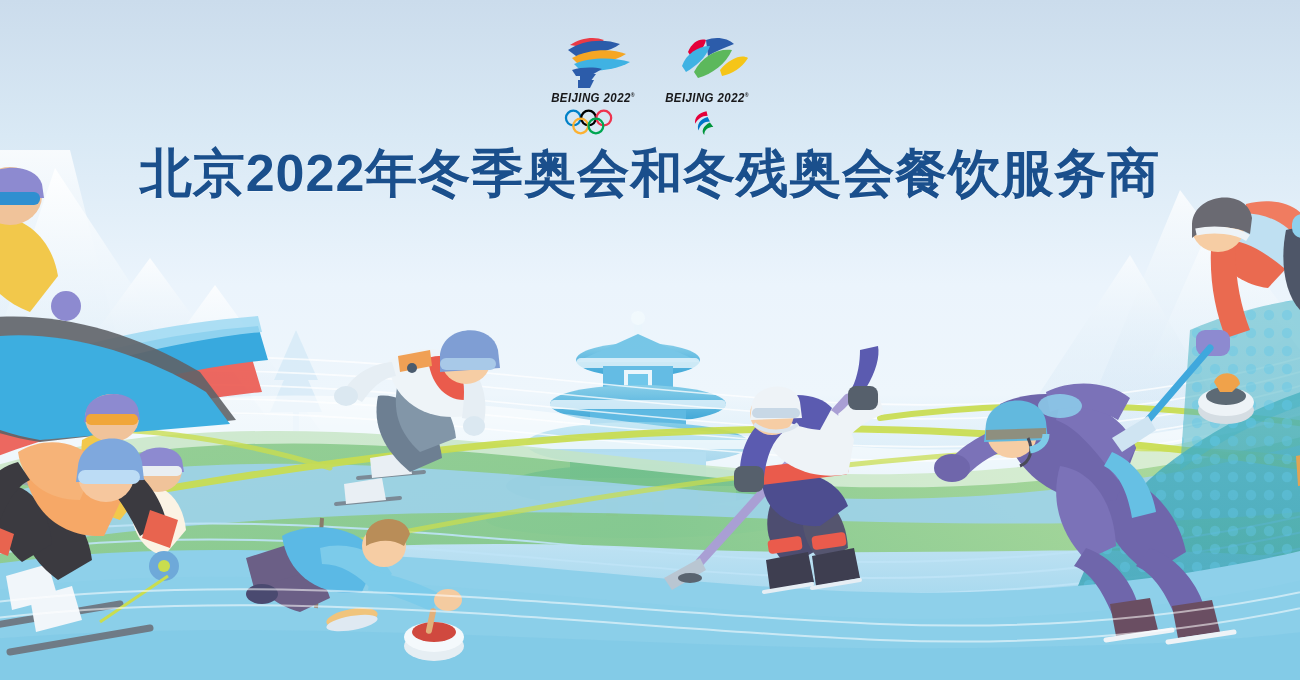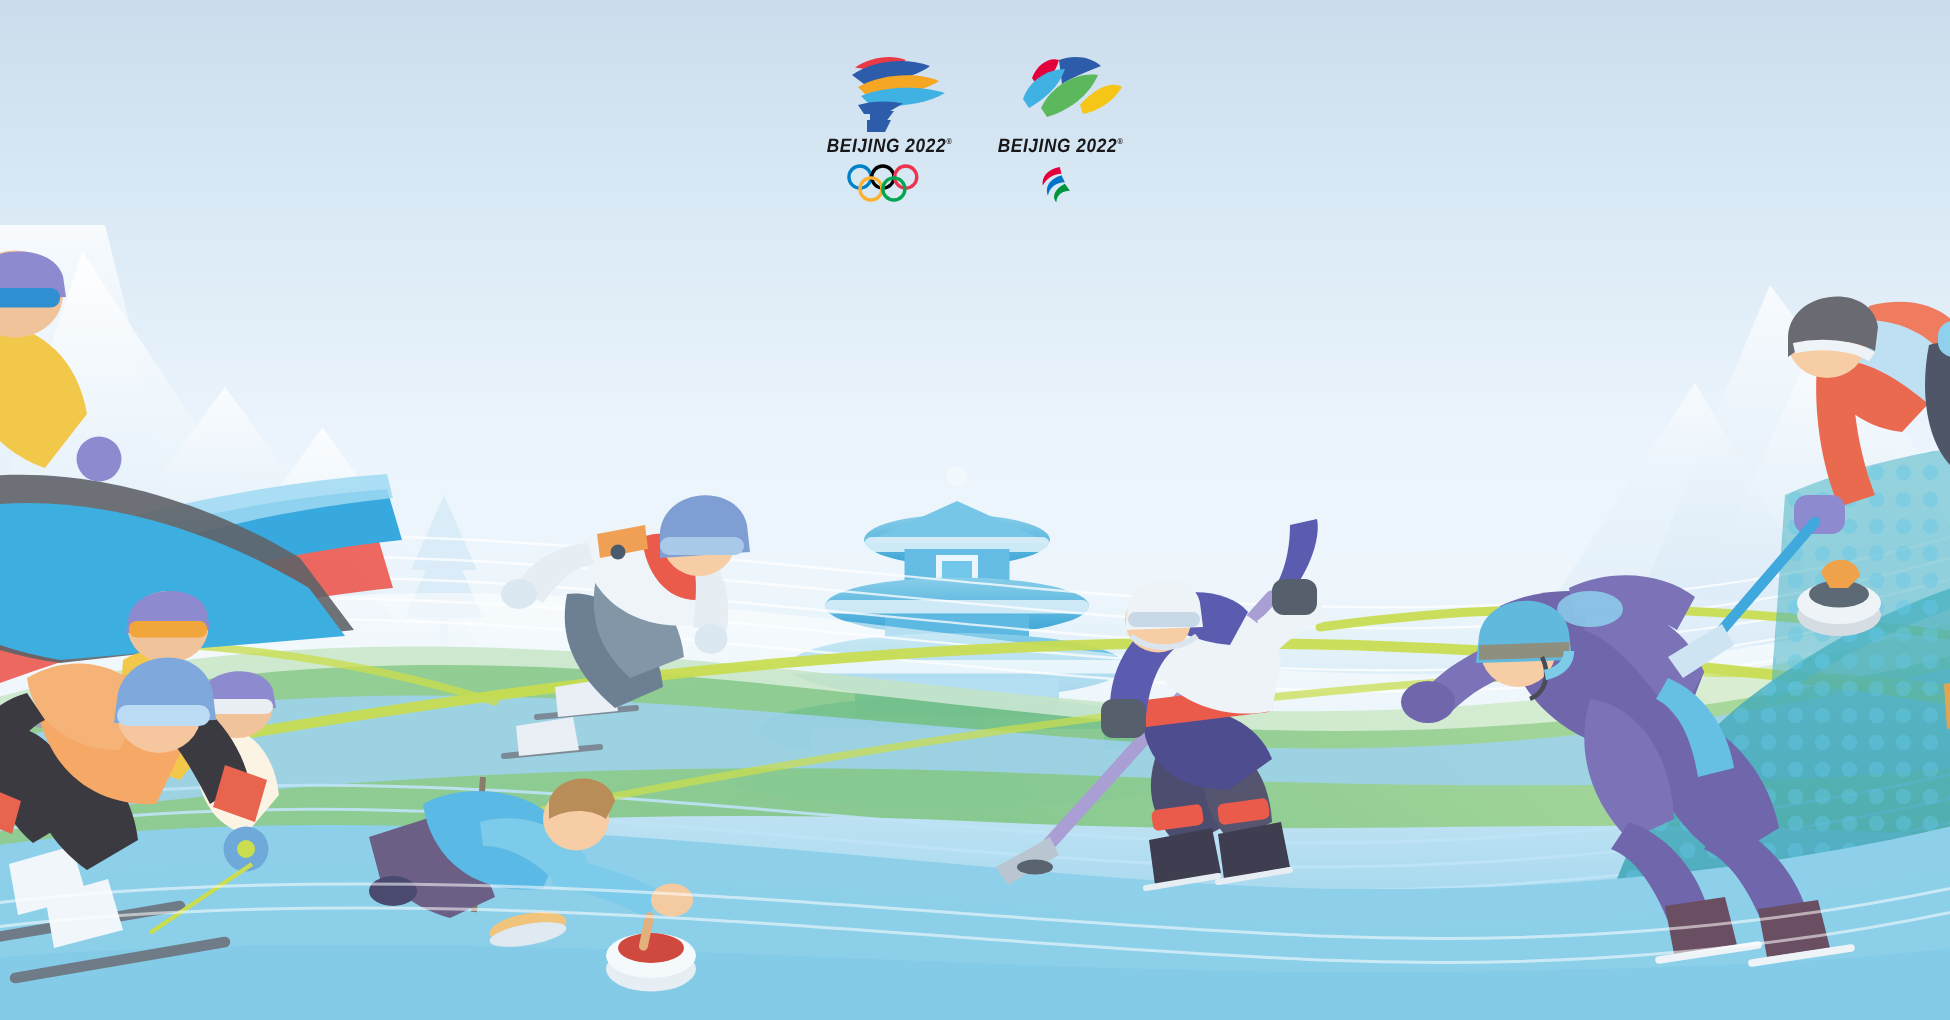--- a/index.html
+++ b/index.html
@@ -486,14 +486,15 @@
         <g transform="translate(32,2)">
           <path d="M22 2 C 8 4, 0 14, 2 24 C 6 16, 14 10, 24 10 Z" fill="#e4003a"></path>
           <path d="M24 12 C 10 16, 4 26, 8 36 C 10 26, 18 20, 28 20 Z" fill="#0075c9"></path>
           <path d="M28 22 C 16 28, 12 38, 18 44 C 18 34, 26 30, 34 30 Z" fill="#00953b"></path>
         </g>
       </svg>
     </div>
 
   </div>
 
+  <h1 id="page-title">北京2022年冬季奥会和冬残奥会餐饮服务商</h1>
 
 </div>
 
 </body></html>

